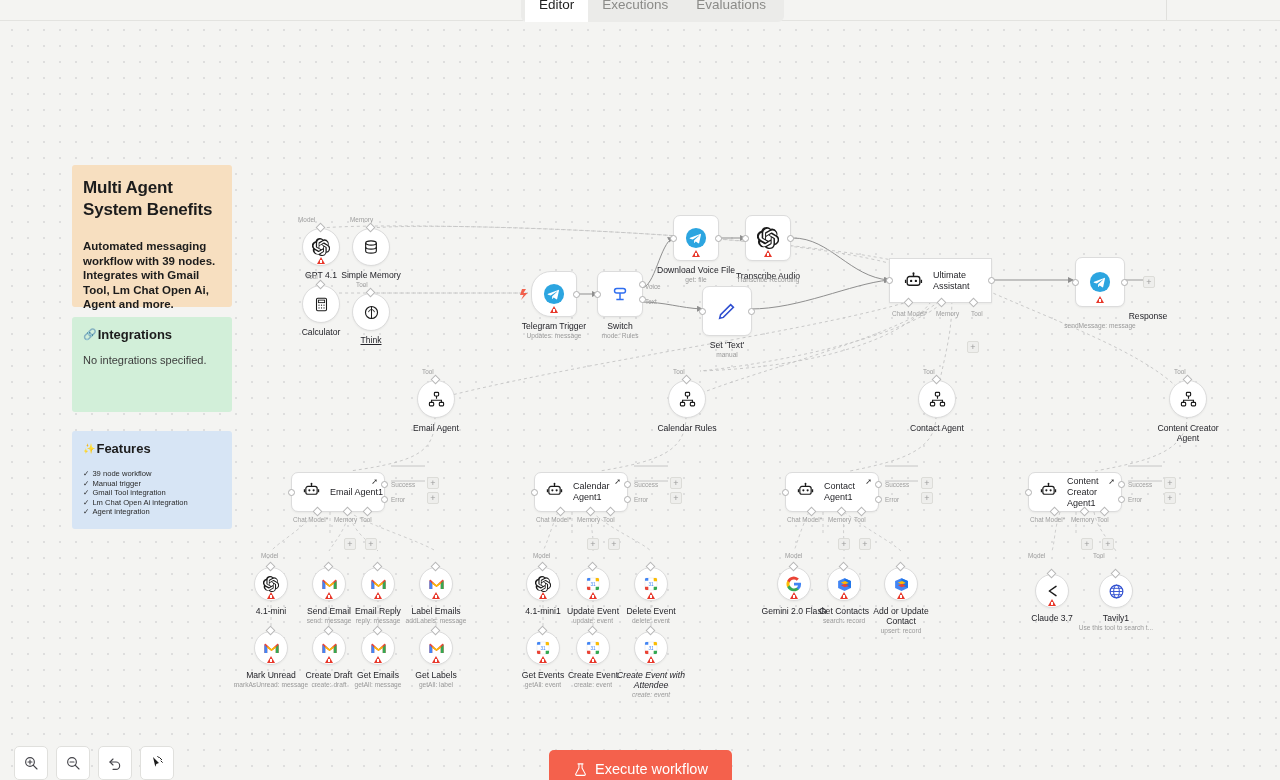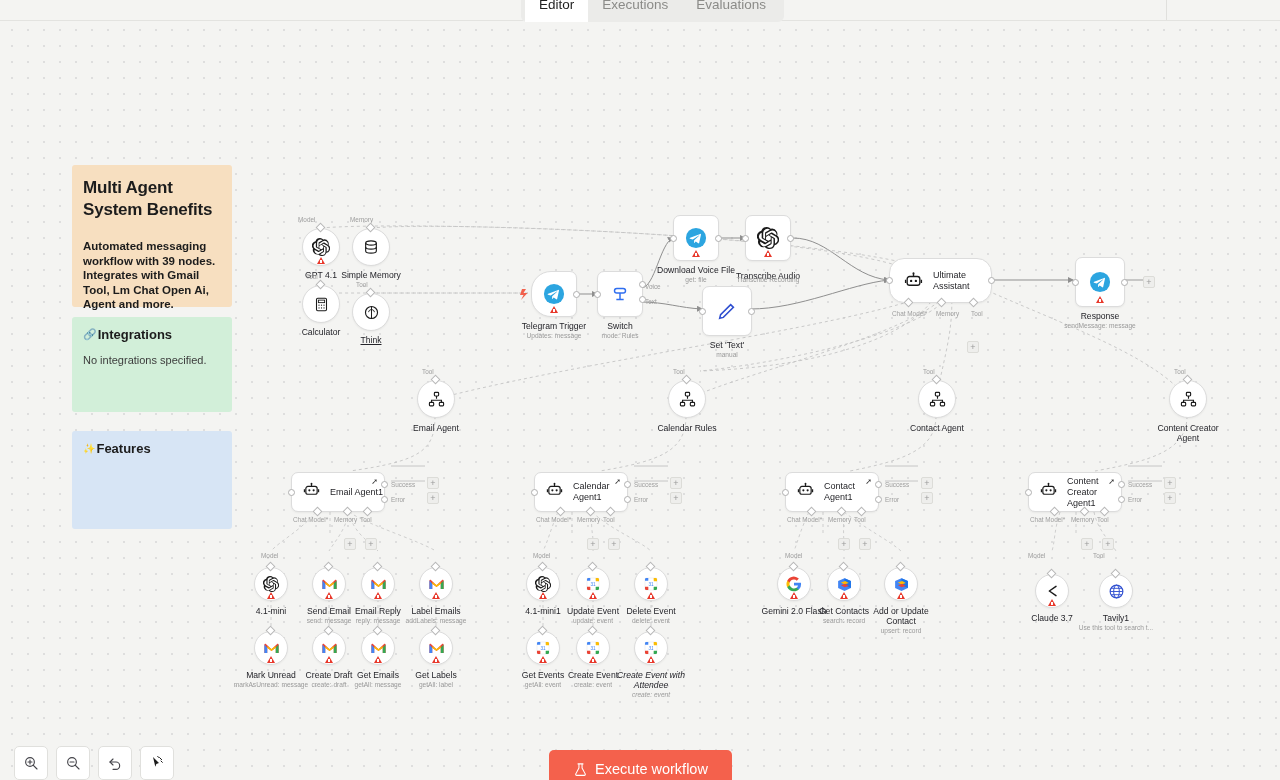--- a/index.html
+++ b/index.html
@@ -92,21 +92,21 @@
     border: 1px solid #dcdcdc;
     box-shadow: 0 1px 2px rgba(0,0,0,.05);
     display: flex; align-items: center; justify-content: center;
     position: relative;
   }
   .sq   { width: 46px; height: 46px; border-radius: 7px; }
   .sq-lg{ width: 50px; height: 50px; border-radius: 7px; }
   .circ { width: 38px; height: 38px; border-radius: 50%; }
   .circ-sm { width: 34px; height: 34px; border-radius: 50%; }
   .rect {
-    border-radius: 15px;
+    border-radius: 0;
     display: flex; align-items: center; gap: 10px;
     padding: 0 0 0 14px;
     justify-content: space-between;
   }
   .node-label {
     position: absolute; left: 50%; transform: translateX(-50%);
     text-align: center; white-space: nowrap;
     font-size: 8.6px; color: #24242a; line-height: 10px;
     font-weight: 400;
   }
@@ -296,20 +296,27 @@
         <span>Integrations</span>
       </h3>
       <div class="sub">No integrations specified.</div>
     </div>
 
     <div class="sticky blue" style="left:72px; top:410px; width:160px; height:98px;">
       <h3>
         <span style="font-size:10px;">✨</span>
         <span>Features</span>
       </h3>
+      <ul>
+        <li>39 node workflow</li>
+        <li>Manual trigger</li>
+        <li>Gmail Tool integration</li>
+        <li>Lm Chat Open Ai integration</li>
+        <li>Agent integration</li>
+      </ul>
     </div>
 
     <div class="node" style="left:302px; top:207px;">
       <div class="conn-label" style="left:-4px; top:-12px;">Model</div>
       <div class="diamond" style="left:15px; top:-4px;"></div>
       <div class="node-shape circ">
         <svg width="18" height="18" viewBox="0 0 24 24">
             <path fill="#1b1b1b" d="M22 9.7a6 6 0 0 0-.5-4.9 6 6 0 0 0-6.5-2.9A6 6 0 0 0 10.4 0 6 6 0 0 0 4.7 4.2a6 6 0 0 0-4 2.9 6 6 0 0 0 .7 7 6 6 0 0 0 .5 5 6 6 0 0 0 6.5 2.8A6 6 0 0 0 13.6 24a6 6 0 0 0 5.7-4.2 6 6 0 0 0 4-2.9 6 6 0 0 0-.7-7zm-8.4 12.9a4.4 4.4 0 0 1-2.8-1l.1-.1 4.7-2.7a.8.8 0 0 0 .4-.7v-6.6l2 1.2v5.5a4.5 4.5 0 0 1-4.4 4.4zM4 18.9a4.4 4.4 0 0 1-.5-3l.1.1 4.7 2.7a.8.8 0 0 0 .8 0l5.7-3.3v2.3l-4.8 2.8a4.5 4.5 0 0 1-6-1.6zM2.8 8.2a4.4 4.4 0 0 1 2.3-2v5.6a.8.8 0 0 0 .4.7l5.7 3.3-2 1.2-4.8-2.8a4.5 4.5 0 0 1-1.6-6zm16.4 3.8L13.5 8.7l2-1.1 4.8 2.7a4.4 4.4 0 0 1-.7 8v-5.6a.8.8 0 0 0-.4-.7zm2-3-.1-.1-4.7-2.8a.8.8 0 0 0-.8 0L9.9 9.5V7.2l4.8-2.8a4.4 4.4 0 0 1 6.5 4.6zM8.8 13.1l-2-1.2V6.4a4.4 4.4 0 0 1 7.3-3.4l-.1.1L9.2 5.8a.8.8 0 0 0-.4.7zm1.1-2.3L12.4 9l2.6 1.5v3L12.4 15l-2.6-1.5z"></path>
           </svg>
         <div class="warn circ-pos"></div>
@@ -453,21 +460,21 @@
     <div class="node" style="left:1075px; top:236px;">
       <div class="node-shape sq-lg">
         <svg width="22" height="22" viewBox="0 0 24 24">
             <circle cx="12" cy="12" r="11" fill="#2ca5e0"></circle>
             <path d="M5.6 11.8l11-4.3c.5-.2 1 .1.8.9l-1.9 8.9c-.1.6-.5.8-1 .5l-2.8-2-1.3 1.3c-.2.2-.3.3-.6.3l.2-3 5.4-4.9c.2-.2 0-.3-.3-.1l-6.7 4.2-2.9-.9c-.6-.2-.6-.6.1-.9z" fill="#fff"></path>
           </svg>
         <div class="warn"></div>
         <div class="port left"></div>
         <div class="port right"></div>
       </div>
-      <div class="node-label" style="top:54px;">Response</div>
+      <div class="node-label" style="top:54px;margin-left:48px;">Response</div>
       <div class="node-sub" style="top:65px;">sendMessage: message</div>
       <div class="plusbox" style="left:68px; top:19px;">+</div>
     </div>
 
     <div class="node" style="left:417px; top:359px;">
       <div class="conn-label" style="left:5px; top:-12px;">Tool</div>
       <div class="diamond" style="left:15px; top:-4px;"></div>
       <div class="node-shape circ">
         <svg width="17" height="17" viewBox="0 0 24 24">
             <rect x="9" y="2" width="6" height="5" rx="1.2" fill="none" stroke="#1b1b1b" stroke-width="1.6"></rect>

